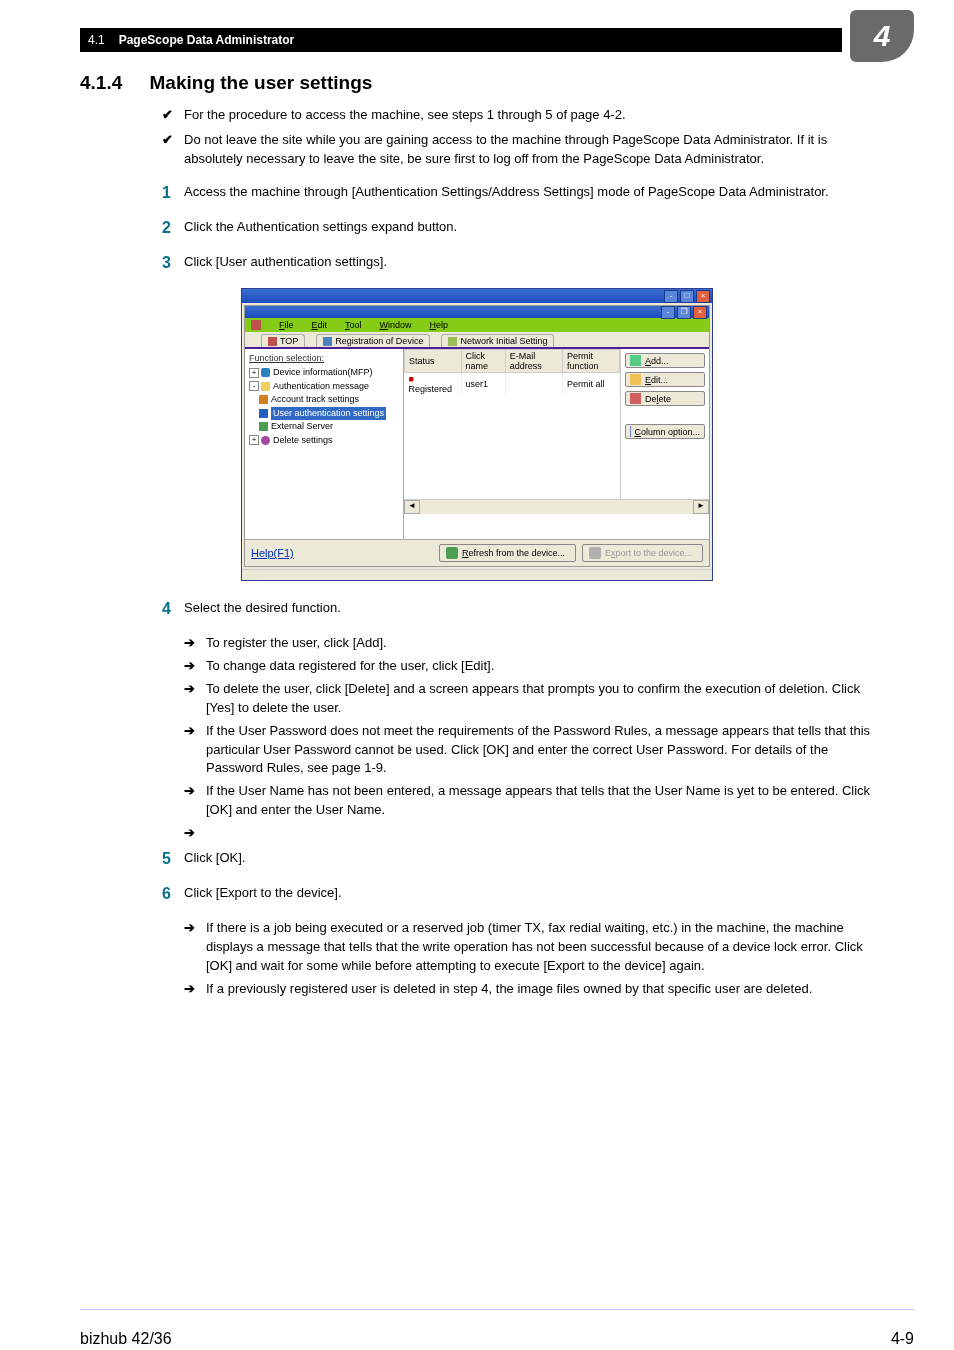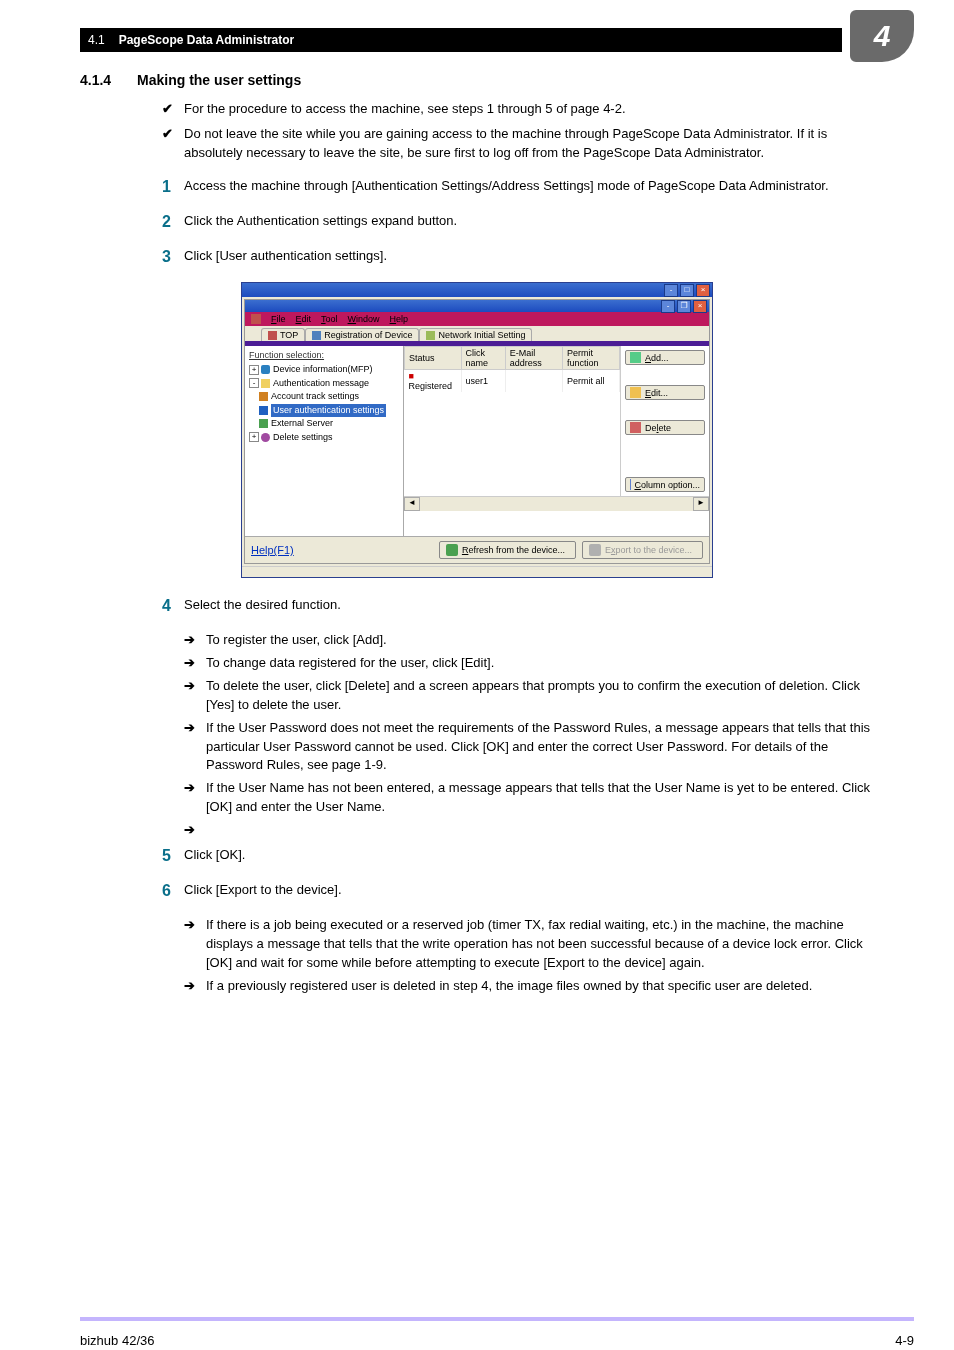--- a/index.html
+++ b/index.html
@@ -46,21 +46,21 @@
   align-items: center;
   justify-content: center;
   border-radius: 6px 6px 32px 6px;
   margin-top: -18px;
   margin-left: 8px;
 }
 .body-col {
   margin: 20px 80px 0 80px;
 }
 h2.sec-title {
-  font-size: 14px;
+  font-size: 19px;
   font-weight: bold;
   margin: 18px 0 12px 0;
 }
 h2.sec-title .num { margin-right: 22px; }
 .indent-block { margin-left: 82px; }
 .check-list .row, .num-list .row {
   display: flex;
   margin-bottom: 6px;
   font-size: 13px;
   line-height: 1.45;
@@ -127,29 +127,29 @@
 .ss-innertitle {
   height: 12px;
   background: linear-gradient(#3b6ecf, #1d4bbf);
   display: flex;
   justify-content: flex-end;
   padding: 0 2px;
   gap: 2px;
 }
 .ss-menubar {
   display: flex;
-  gap: 10px;
+  gap: 18px;
   padding: 2px 6px;
-  background: #be185d;
+  background: #84cc16;
   font-size: 9px;
 }
 .ss-menubar span u { text-decoration: underline; }
 .ss-tabbar {
   display: flex;
-  gap: 0;
+  gap: 11px;
   padding: 2px 4px 0 16px;
   background: #ece9d8;
   font-size: 9px;
 }
 .ss-tabbar .tab {
   padding: 1px 6px;
   border: 1px solid #aaa;
   border-bottom: none;
   border-radius: 3px 3px 0 0;
   background: #ece9d8;
@@ -158,21 +158,21 @@
   display: inline-block;
   width: 9px; height: 9px;
   vertical-align: middle;
   margin-right: 3px;
 }
 .sqicon.red { background: #c0504d; }
 .sqicon.teal { background: #4f81bd; }
 .sqicon.grn { background: #9bbb59; }
 .ss-split {
   display: flex;
-  border-top: 5px solid #4c1d95;
+  border-top: 2px solid #4c1d95;
   background: #fff;
   height: 190px;
   justify-content: space-between;
 }
 .ss-left {
   width: 150px;
   border-right: 1px solid #aaa;
   background: #fff;
   padding: 4px;
   font-size: 9px;
@@ -241,21 +241,21 @@
 .ss-rtable td {
   padding: 1px 4px;
   border-right: 1px solid #eee;
 }
 .ss-rside {
   width: 80px;
   padding: 4px 4px;
   background: #fff;
   display: flex;
   flex-direction: column;
-  gap: 20px;
+  gap: 4px;
 }
 .ss-btn {
   display: flex;
   align-items: center;
   gap: 4px;
   border: 1px solid #888;
   border-radius: 2px;
   padding: 1px 4px;
   font-size: 9px;
   background: #ece9d8;
@@ -292,25 +292,25 @@
 .ss-bottom .wbtn.disabled { color: #999; }
 .wico { display: inline-block; width: 12px; height: 12px; }
 .wico.refr { background: #4aa050; border-radius: 2px; }
 .wico.exp { background: #b0b0b0; border-radius: 2px; }
 .ss-status { height: 10px; background: #ece9d8; border-top: 1px solid #ccc; }
 .footer {
   position: absolute;
   bottom: 30px;
   left: 80px;
   right: 40px;
-  border-top: 4px solid #c4b5fd;
+  border-top: 1px solid #c4b5fd;
   display: flex;
   justify-content: space-between;
-  font-size: 13px;
-  padding-top: 12px;
+  font-size: 16px;
+  padding-top: 20px;
 }
 </style>
 </head>
 <body>
 <div class="page">
 
 <div class="header-bar">
   <div class="header-text">
     <span class="header-sec">4.1</span>
     <span>PageScope Data Administrator</span>

